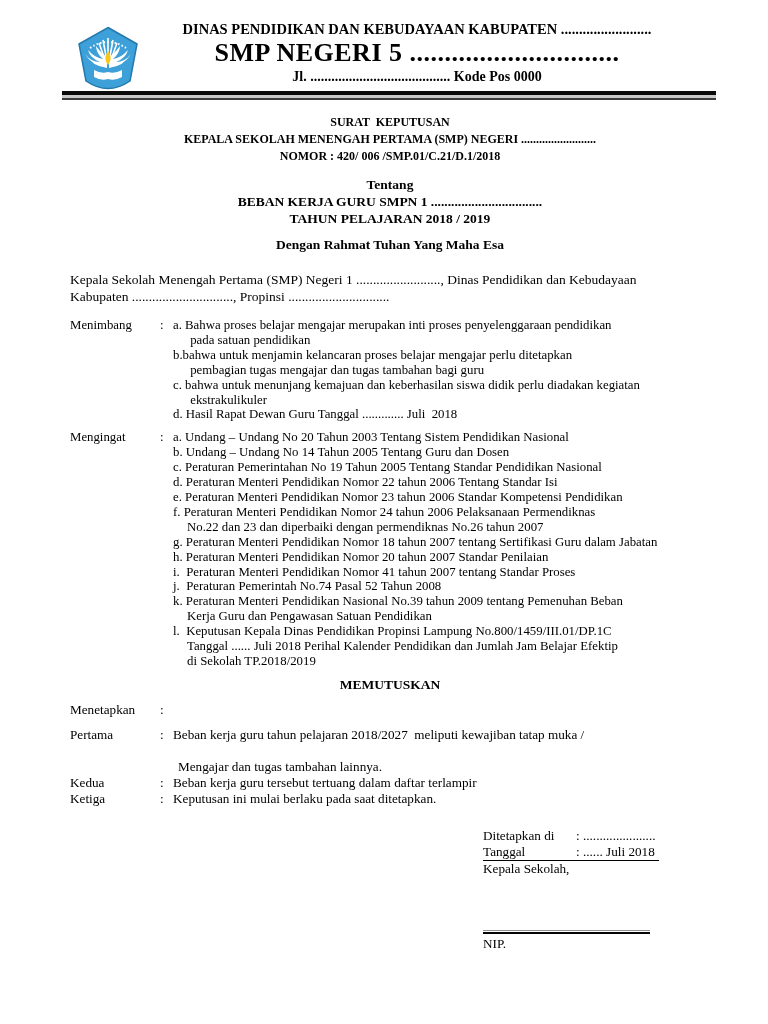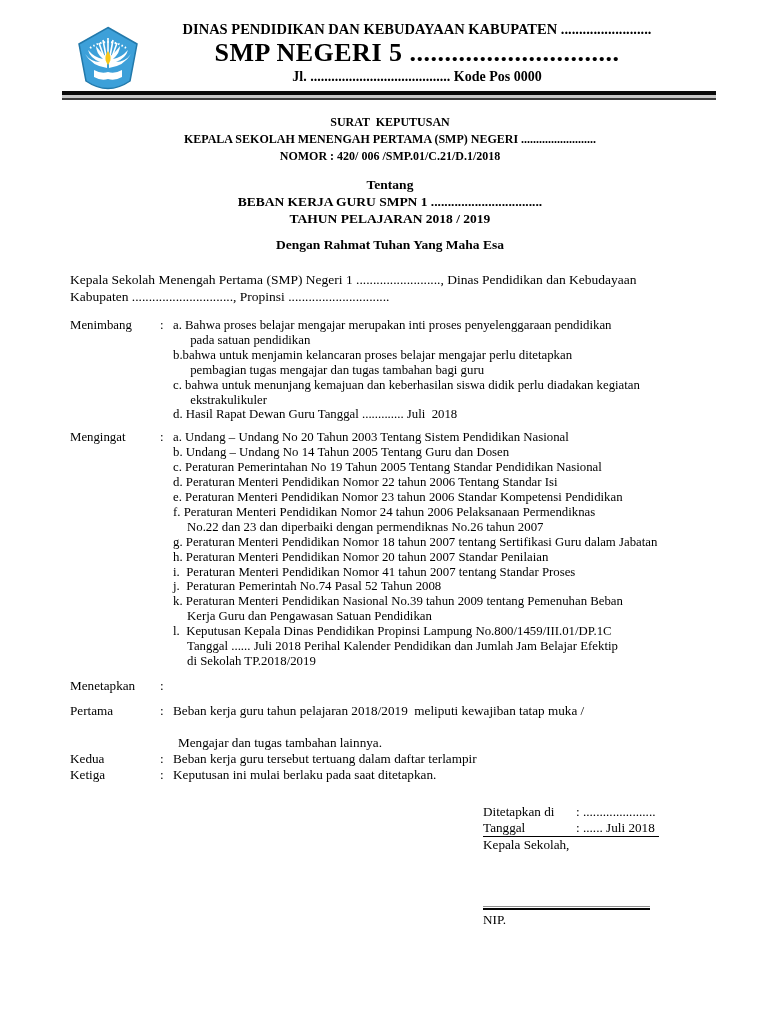--- a/index.html
+++ b/index.html
@@ -121,32 +121,33 @@
           <div class="t">i.  Peraturan Menteri Pendidikan Nomor 41 tahun 2007 tentang Standar Proses</div>
           <div class="t">j.  Peraturan Pemerintah No.74 Pasal 52 Tahun 2008</div>
           <div class="t">k. Peraturan Menteri Pendidikan Nasional No.39 tahun 2009 tentang Pemenuhan Beban</div>
           <div class="t cont">Kerja Guru dan Pengawasan Satuan Pendidikan</div>
           <div class="t">l.  Keputusan Kepala Dinas Pendidikan Propinsi Lampung No.800/1459/III.01/DP.1C</div>
           <div class="t cont">Tanggal ...... Juli 2018 Perihal Kalender Pendidikan dan Jumlah Jam Belajar Efektip</div>
           <div class="t cont">di Sekolah TP.2018/2019</div>
         </div>
     </div>
 
+    <div class="memutuskan t">MEMUTUSKAN</div>
 
     <div class="dec gap">
       <div class="t">Menetapkan</div>
       <div class="t">:</div>
       <div class="t"></div>
     </div>
 
     <div class="dec gap">
       <div class="t">Pertama</div>
       <div class="t">:</div>
       <div>
-        <div class="t">Beban kerja guru tahun pelajaran 2018/2019  meliputi kewajiban tatap muka /</div>
+        <div class="t">Beban kerja guru tahun pelajaran 2018/2027  meliputi kewajiban tatap muka /</div>
         <div class="t line2">Mengajar dan tugas tambahan lainnya.</div>
       </div>
     </div>
 
     <div class="dec">
       <div class="t">Kedua</div>
       <div class="t">:</div>
       <div class="t">Beban kerja guru tersebut tertuang dalam daftar terlampir</div>
     </div>
 

